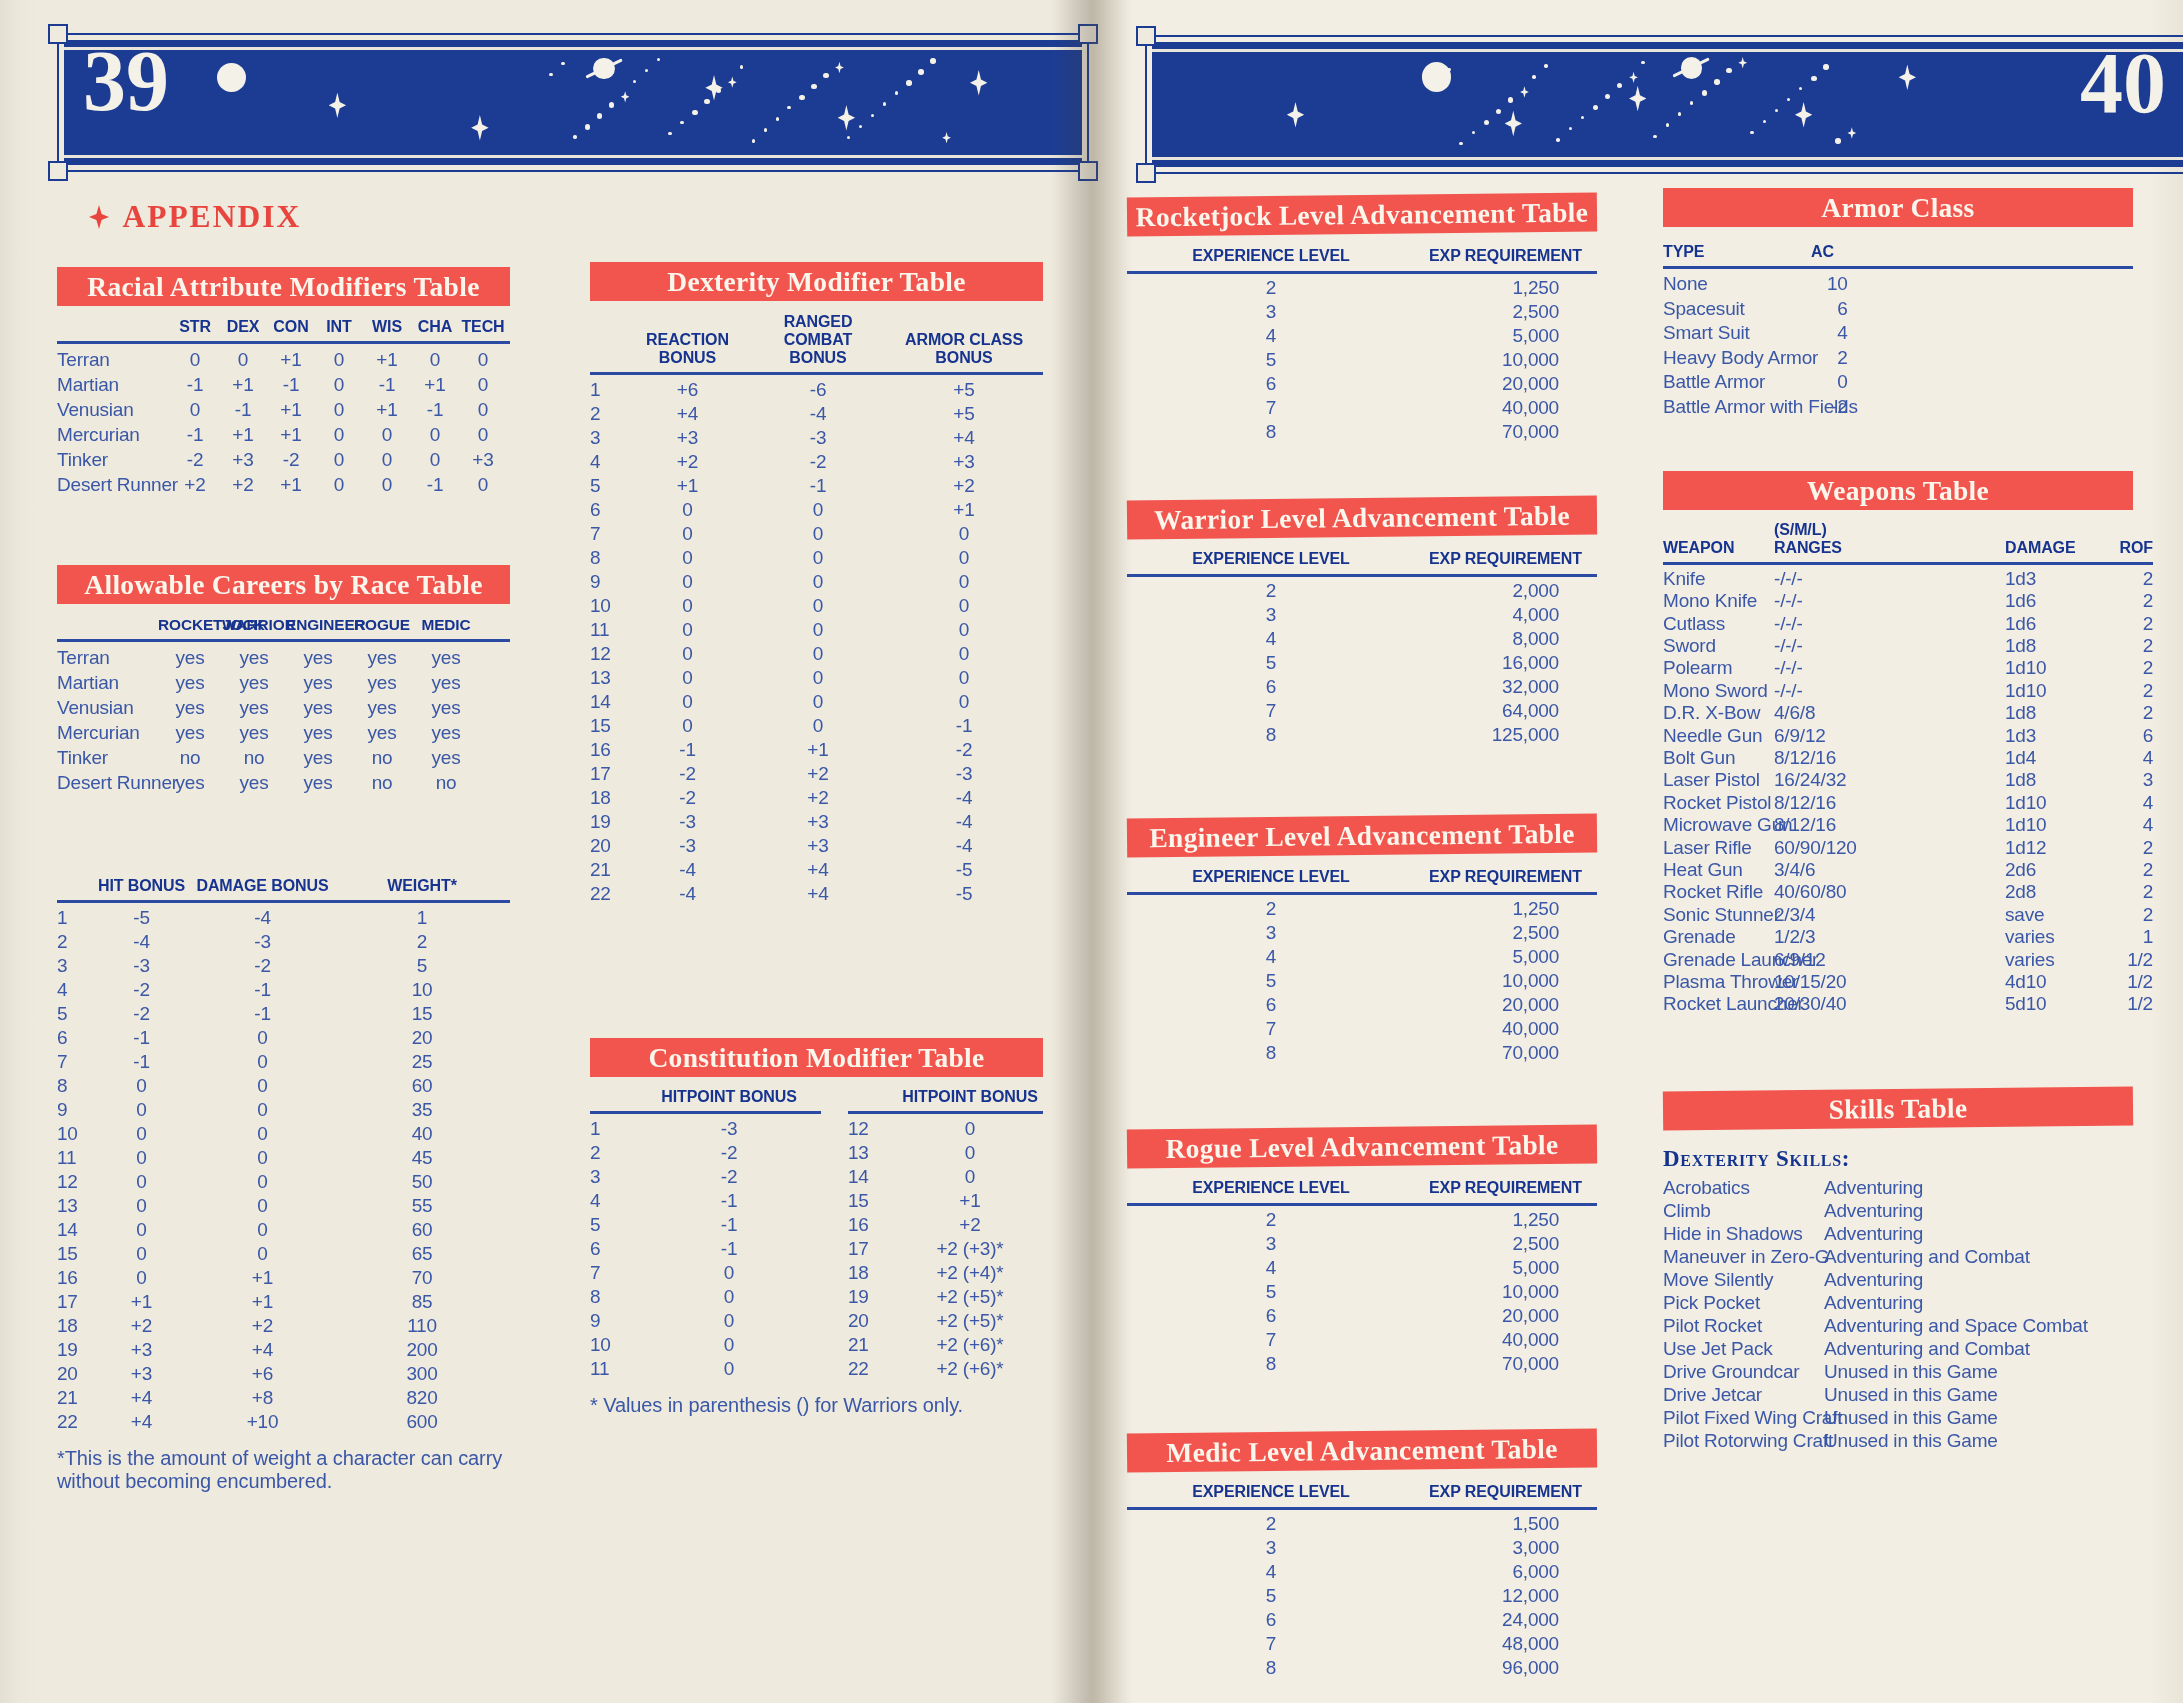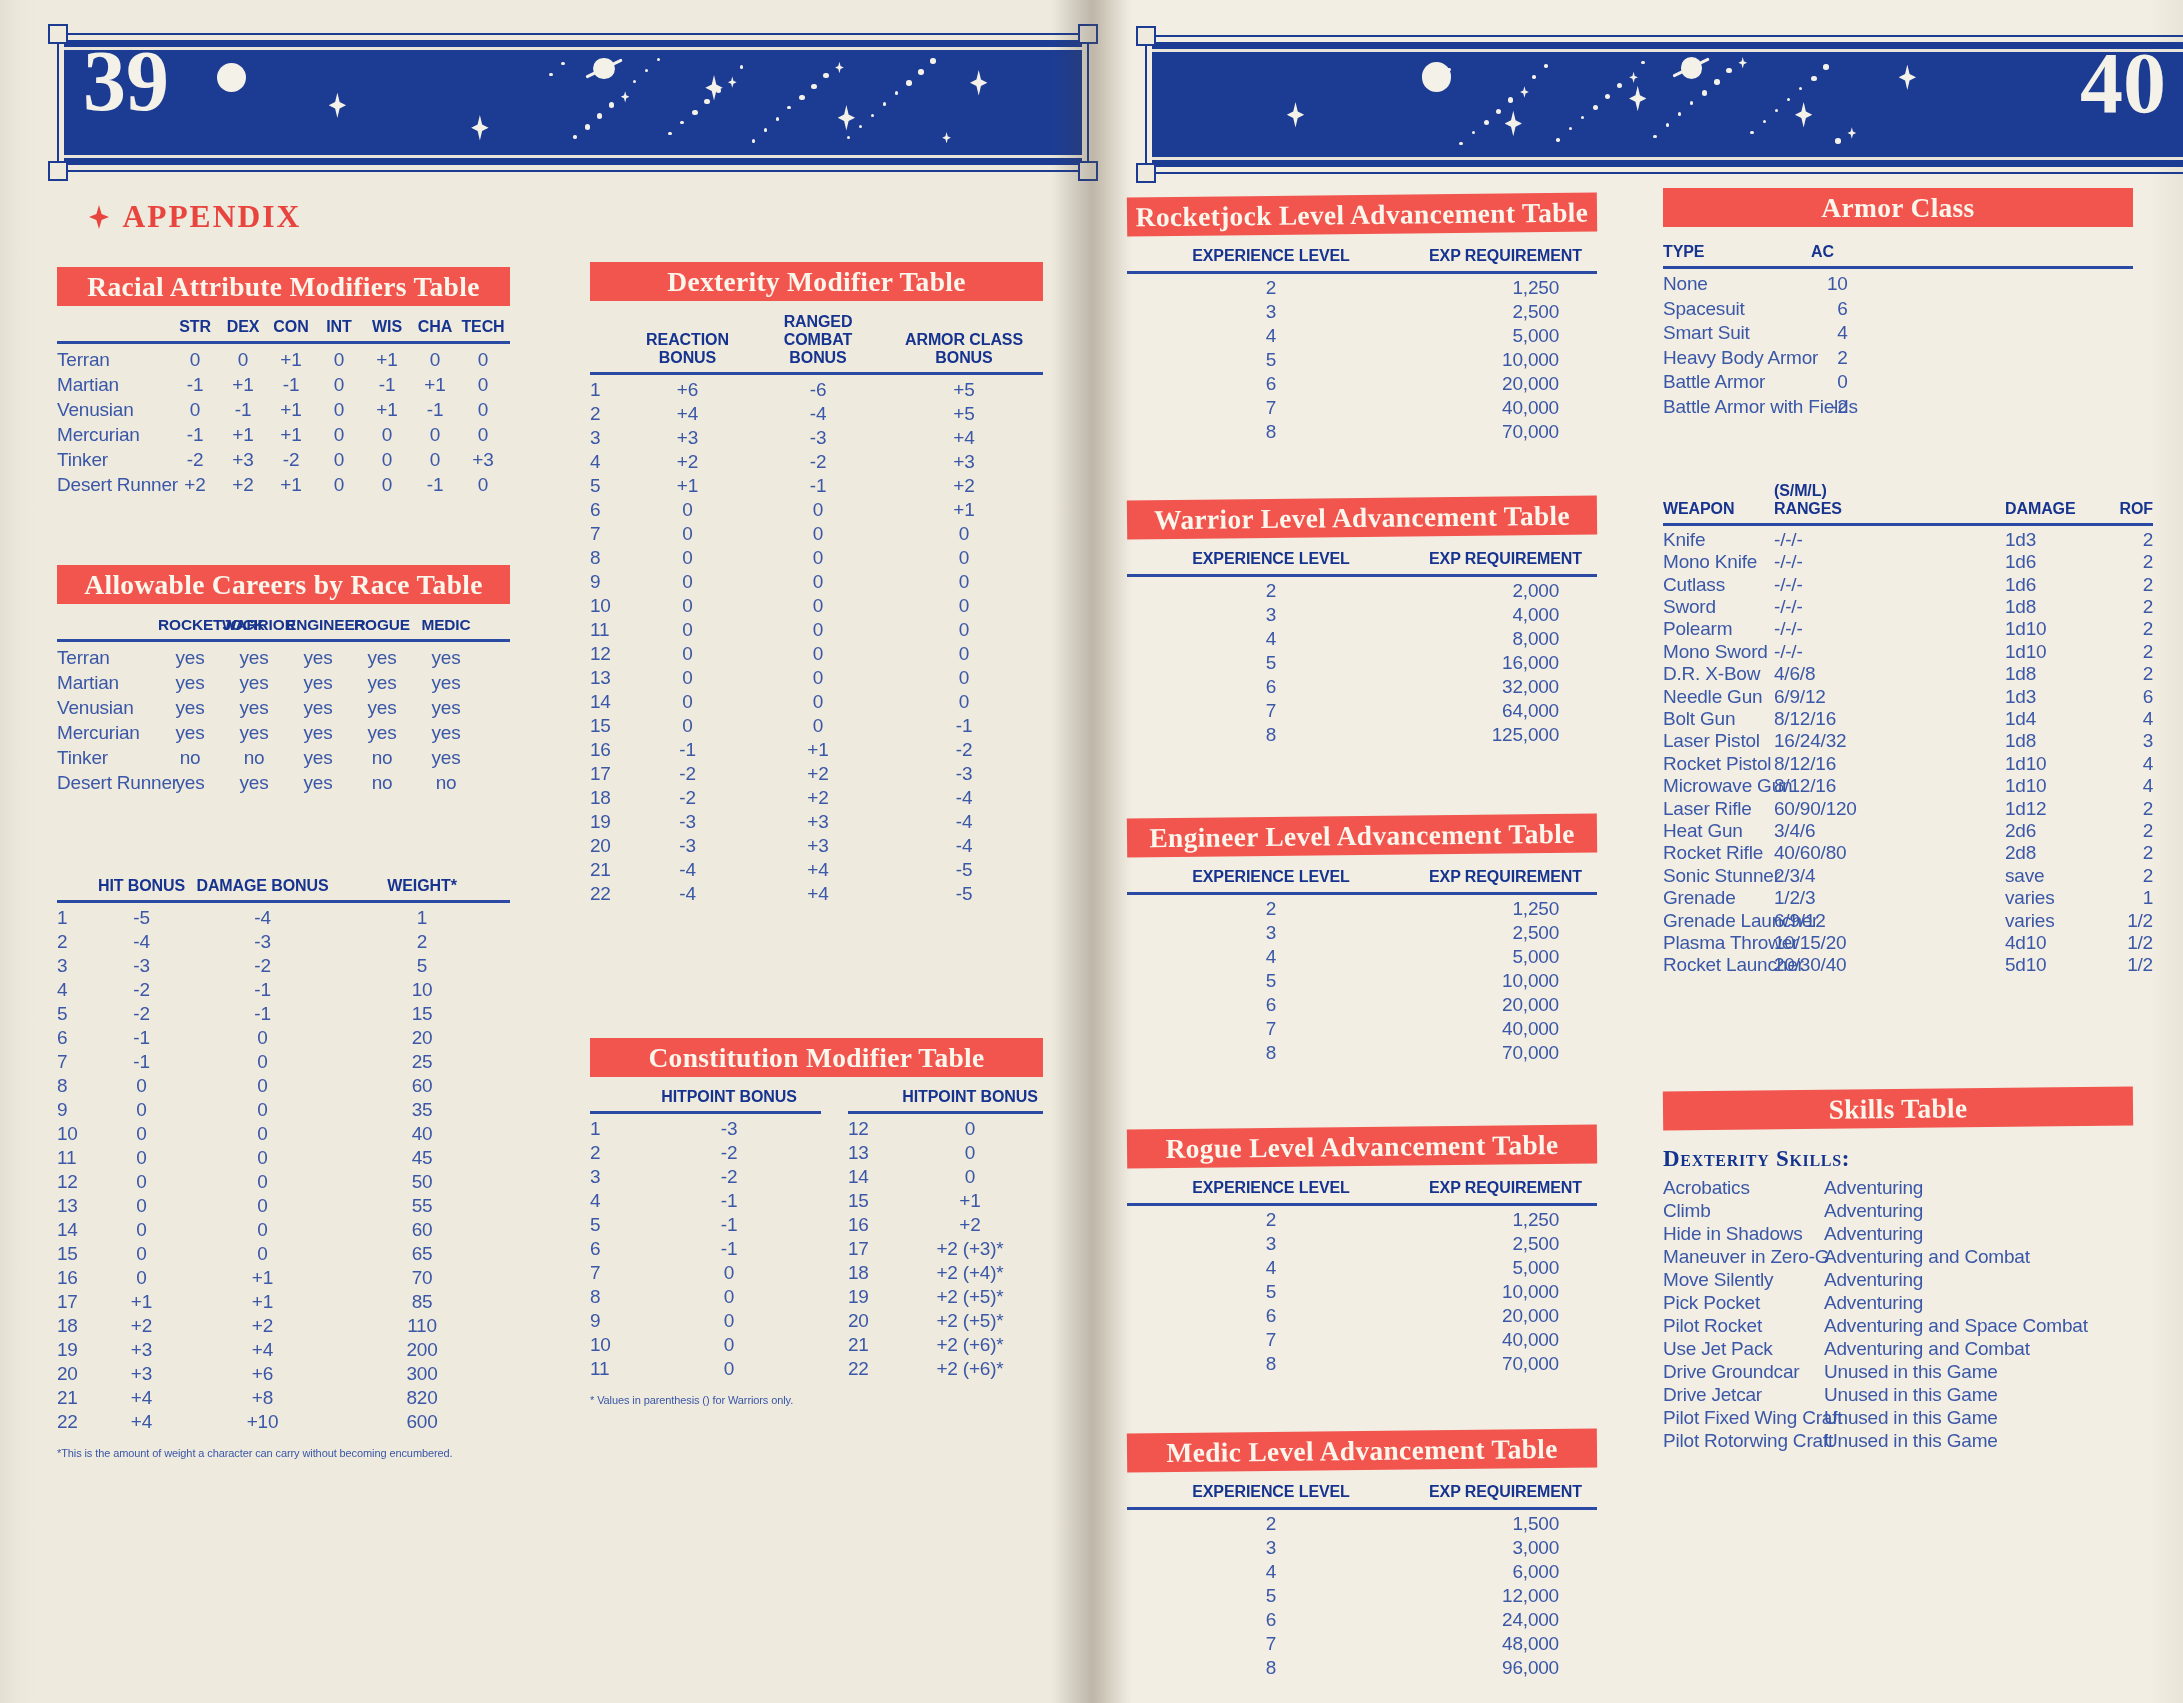--- a/index.html
+++ b/index.html
@@ -50,21 +50,21 @@
     font-family:"Liberation Serif",serif;font-weight:bold;font-size:27.5px;line-height:39px;height:39px;
     letter-spacing:0.3px;}
   .tilt{transform:rotate(-0.6deg);}
   .thead{display:grid;align-items:end;color:#16338f;font-weight:bold;font-size:16px;
     letter-spacing:-0.1px;border-bottom:3.4px solid #2a4aa3;padding-bottom:5.4px;margin-top:12px;}
   .thead .tcell{white-space:pre-line;line-height:18px;}
   .trow{display:grid;}
   .rows{margin-top:2.7px;}
   .tcell{text-align:center;overflow:visible;white-space:nowrap;}
   .c0{text-align:left;}
-  .footnote{color:#3a57a8;font-size:11px;margin-top:13.4px;letter-spacing:-0.1px;}
+  .footnote{color:#3a57a8;font-size:20px;margin-top:13.4px;letter-spacing:-0.1px;}
 
   
   #racial{left:57px;top:267px;width:453px;}
   #racial .thead,#racial .trow{grid-template-columns:114px repeat(7,48px);}
   #racial .trow{line-height:25px;}
 
   #careers{left:57px;top:565px;width:453px;}
   #careers .thead,#careers .trow{grid-template-columns:101px repeat(5,64px);}
   #careers .trow{line-height:25px;}
   #careers .thead{font-size:15.4px;}
@@ -1004,20 +1004,21 @@
           <div class="tcell c1">0</div>
         </div>
         <div class="trow">
           <div class="tcell c0">Battle Armor with Fields</div>
           <div class="tcell c1">-2</div>
         </div>
       </div>
   </div>
 
   <div class="tbl" id="weapons">
+    <div class="banner-red">Weapons Table</div>
     <div class="thead">
       <div class="tcell c0">WEAPON</div>
       <div class="tcell c1">(S/M/L)
 RANGES</div>
       <div class="tcell c2">DAMAGE</div>
       <div class="tcell c3">ROF</div>
     </div>
     <div class="rows">
         <div class="trow">
           <div class="tcell c0">Knife</div>

